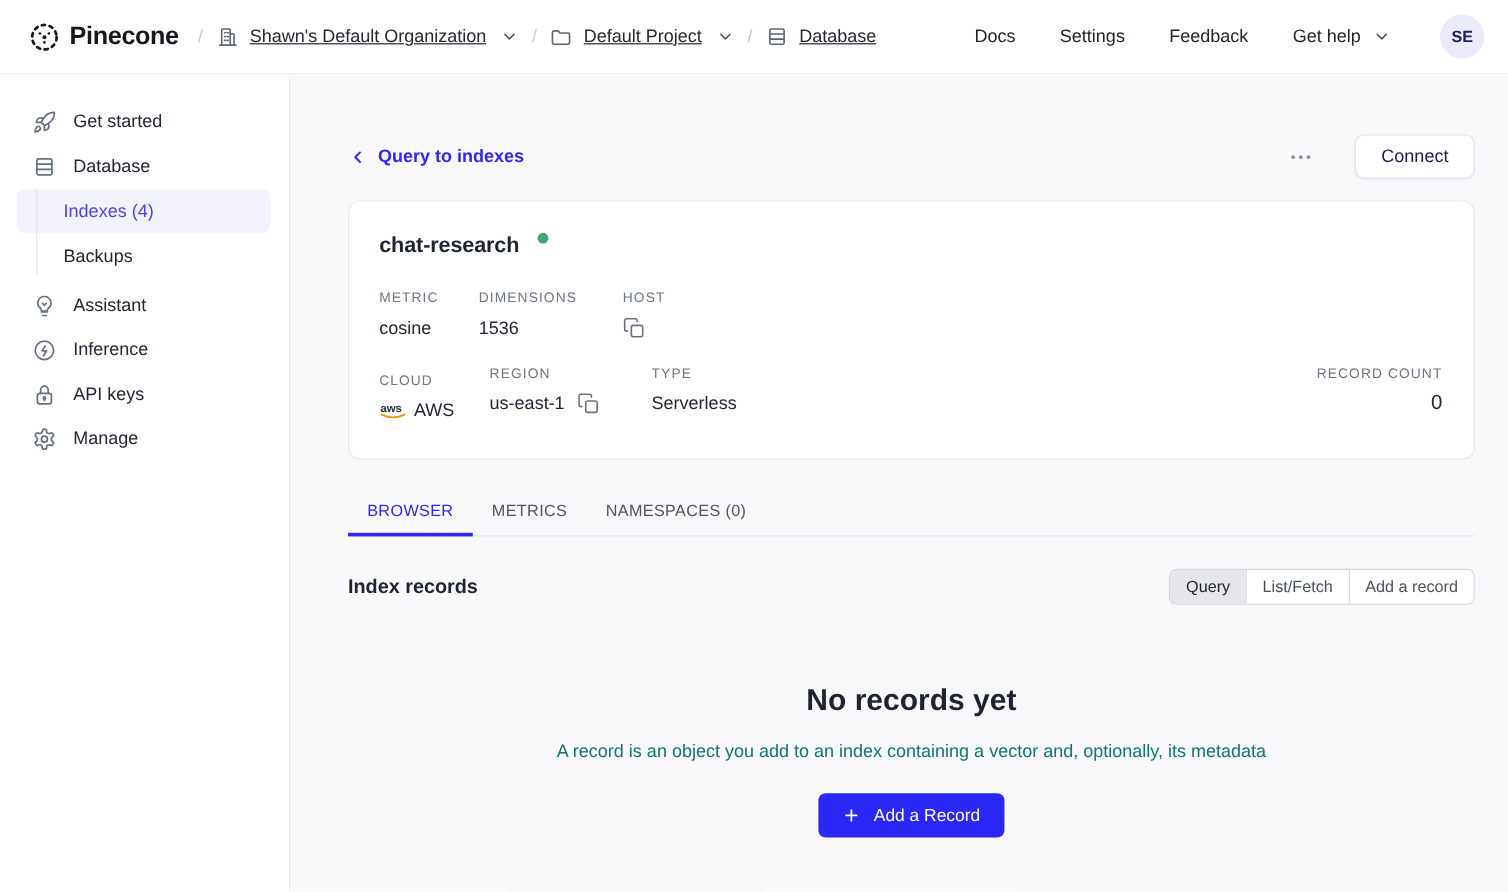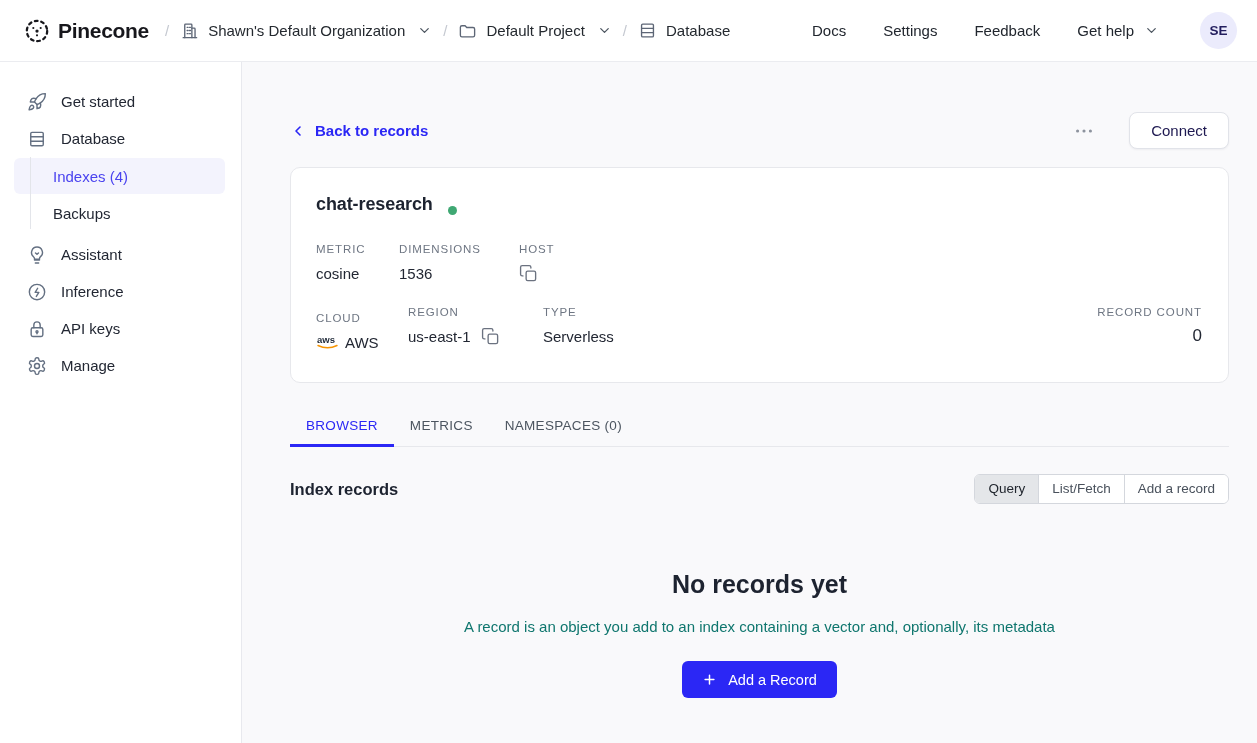--- a/index.html
+++ b/index.html
@@ -5,21 +5,21 @@
   * { margin:0; padding:0; box-sizing:border-box; }
   html,body { width:1257px; height:743px; overflow:hidden; background:#fff;
     font-family:"Liberation Sans", sans-serif; color:#222733; }
 
   
   .topnav { height:62px; display:flex; align-items:center; padding:0 20px 0 24px;
     background:#fff; border-bottom:1px solid #ebecf0;justify-content:flex-end; }
   .brand { display:flex; align-items:center; gap:8px; cursor:pointer; }
   .brand-word { font-size:21px; font-weight:600; color:#17171c; letter-spacing:-0.3px; }
   .crumbs { display:flex; align-items:center; margin-left:16px; gap:11px; font-size:15px; color:#24292f; }
-  .crumb { display:flex; align-items:center; gap:9px; cursor:pointer; }
+  .crumb { display:flex; align-items:center; gap:9px; cursor:pointer;text-decoration:underline; }
   .crumb .cicon { display:flex; color:#5d6676; }
   .sep { color:#c4c8d0; font-size:15px; }
   .chev { display:flex; color:#4c5560; margin-left:3px; }
   .nav-links { margin-left:auto; display:flex; align-items:center; gap:37px; font-size:15px; color:#21262e; }
   .nav-link { cursor:pointer; display:flex; align-items:center; gap:7px; }
   .avatar { width:37px; height:37px; border-radius:50%; background:#ebebfc; color:#221d5e;
     font-weight:700; font-size:13.5px; display:flex; align-items:center; justify-content:center;
     margin-left:4px; cursor:pointer; }
 
   
@@ -43,21 +43,21 @@
     font-size:15px; cursor:pointer; }
   .header-actions { margin-left:auto; display:flex; align-items:center; gap:30px;justify-content:space-between; }
   .ellipsis-btn { display:flex; color:#8d939e; cursor:pointer; padding:4px; }
   .connect-btn { background:#fff; border:1px solid #e1e3e9; border-radius:8px; height:37px;
     padding:0 21px; font-size:15px; font-weight:500; color:#1d1850; cursor:pointer;
     box-shadow:0 1px 2px rgba(16,24,40,.05); font-family:inherit; }
 
   
   .card { margin-top:18px; background:#fff; border:1px solid #e7e8ec; border-radius:10px;
     padding:26px 26px 30px 25px; }
-  .card-title-row { display:flex; align-items:flex-end; gap:15px; }
+  .card-title-row { display:flex; align-items:flex-start; gap:15px; }
   .card-title { font-size:18px; font-weight:700; color:#1d2330; letter-spacing:-0.1px; }
   .status-dot { width:9px; height:9px; border-radius:50%; background:#3fa873; }
   .field-row { display:flex; align-items:flex-start; }
   .field-row.r1 { margin-top:28px; }
   .field-row.r2 { margin-top:23px; }
   .field label { display:block; font-size:11.5px; letter-spacing:0.9px; color:#6e7683; font-weight:500; }
   .field .val { margin-top:8px; font-size:15px; color:#222733; display:flex; align-items:center; gap:10px; min-height:20px; }
   .w-metric { width:83px; } .w-dims { width:120px; } .w-cloud { width:92px;margin-top:6px; } .w-region { width:135px; }
   .copy-btn { display:flex; color:#6b7280; cursor:pointer; background:none; border:none; padding:0; }
   .rc { margin-left:auto; text-align:right; }
@@ -249,21 +249,21 @@
   </aside>
 
   <main class="main">
     <div class="main-header">
       <span class="back-link">
         <span>
           <svg width="16" height="16" viewBox="0 0 24 24" fill="none" stroke="currentColor" stroke-width="2.4" stroke-linecap="round" stroke-linejoin="round">
               <path d="m15 18-6-6 6-6"></path>
             </svg>
         </span>
-        <span>Back to records</span>
+        <span>Query to indexes</span>
       </span>
       <span class="header-actions">
         <span class="ellipsis-btn">
           <svg width="22" height="22" viewBox="0 0 24 24" fill="currentColor">
             <circle cx="5" cy="12" r="1.7"></circle>
               <circle cx="12" cy="12" r="1.7"></circle>
               <circle cx="19" cy="12" r="1.7"></circle>
           </svg>
         </span>
         <button class="connect-btn">Connect</button>

